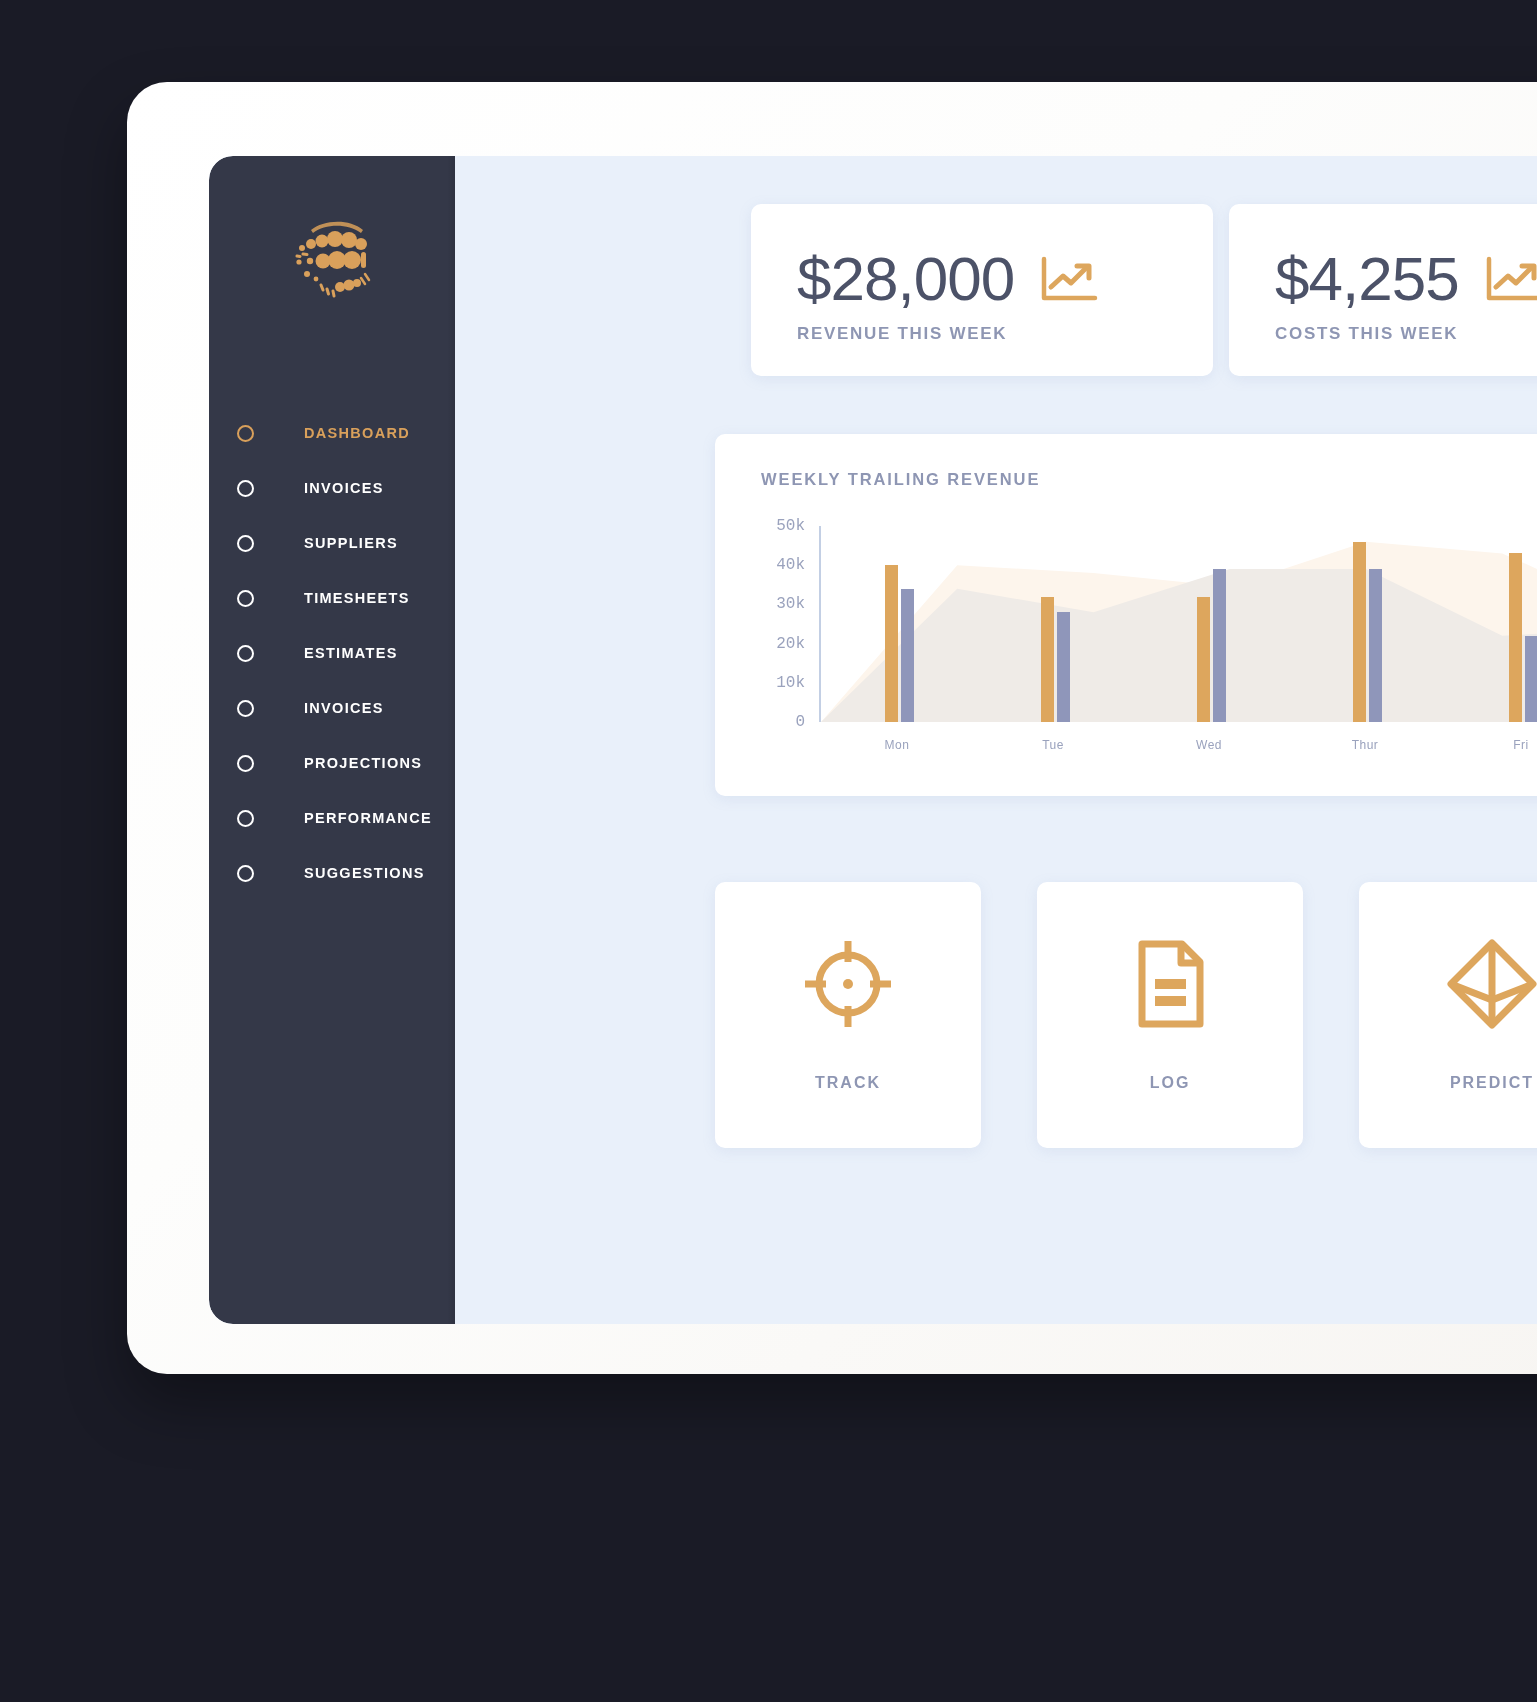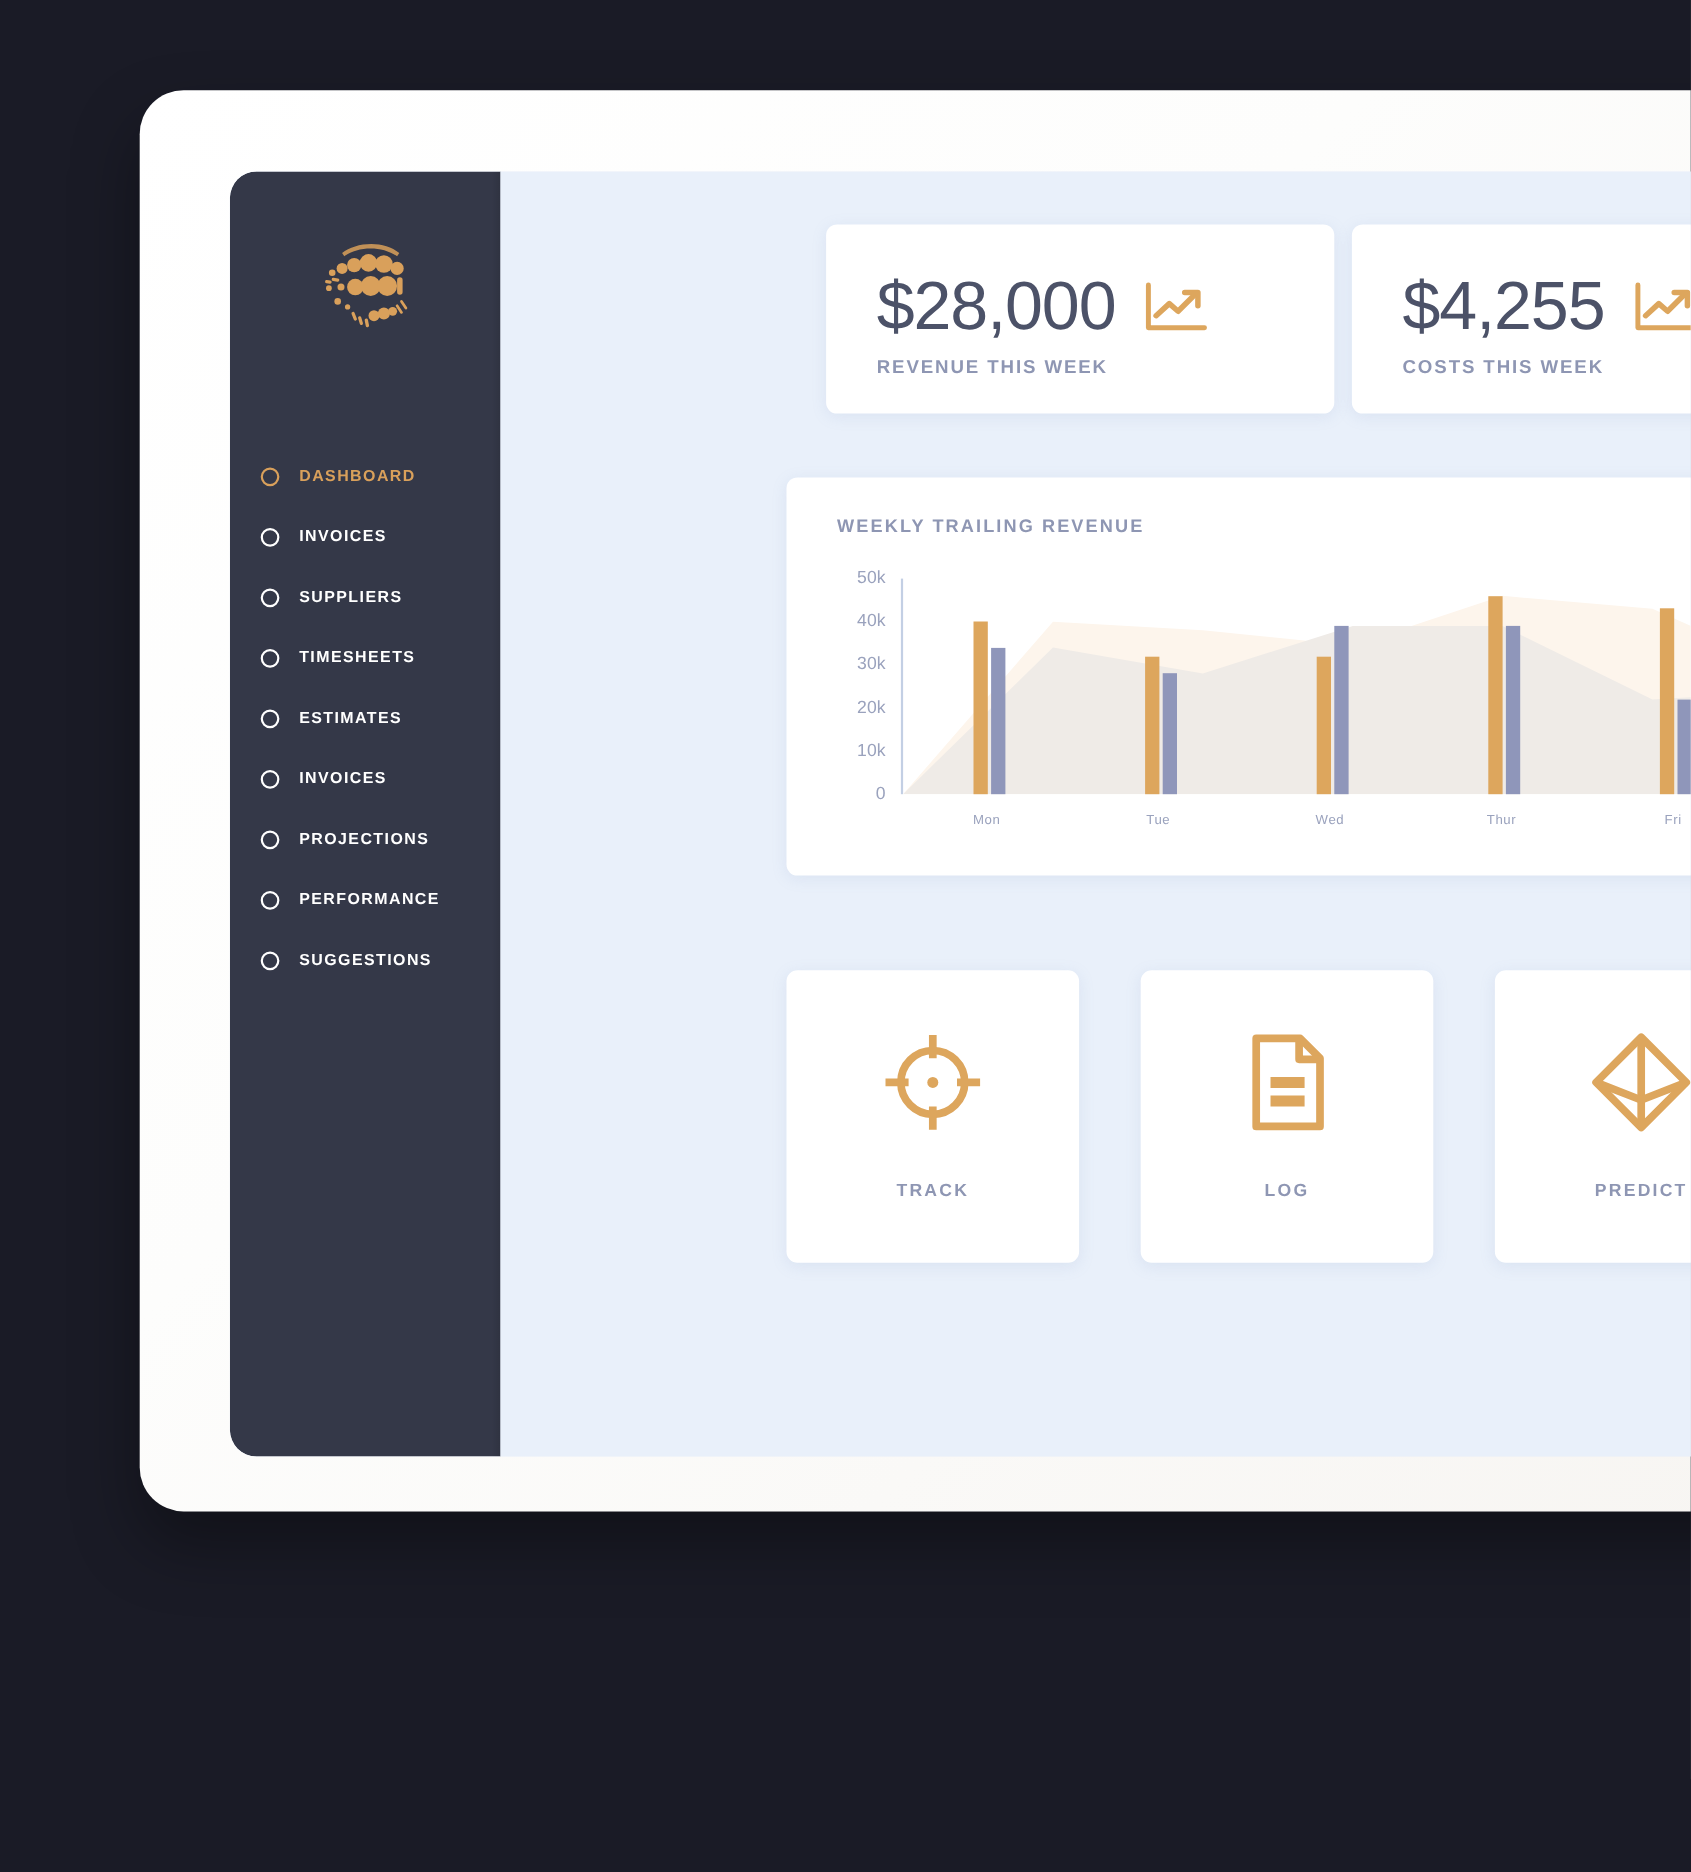--- a/index.html
+++ b/index.html
@@ -34,21 +34,21 @@
   }
   .sidebar:after{
     content:""; position:absolute; right:0; top:0; width:8px; height:100%;
     background:linear-gradient(90deg,rgba(0,0,0,0) 0%,rgba(0,0,0,.10) 100%);
   }
   .logo { position:absolute; left:68px; top:48px; width:110px; height:110px; }
 
   .nav { position:absolute; left:0; top:262px; width:246px; }
   .nav-item {
     display:flex; align-items:center; height:30px;
-    padding-left:28px; margin-bottom:25px; cursor:pointer;
+    padding-left:28px; margin-bottom:25px; cursor:pointer;gap:32px;
   }
   .nav-ring {
     width:17px; height:17px; border-radius:50%;
     border:2px solid #ffffff; flex:none; margin-right:18px;
   }
   .nav-item.active .nav-ring { border-color:#d9a05b; }
   .nav-label {
     font-size:14.5px; font-weight:bold; letter-spacing:1.3px;
     color:#ffffff; white-space:nowrap;
   }
@@ -81,21 +81,21 @@
   }
 
   
   #chart-card { left:260px; top:278px; width:1230px; height:362px; }
   .chart-title {
     position:absolute; left:46px; top:36px;
     font-size:16.5px; font-weight:bold; letter-spacing:1.9px; color:#8e96b3;
   }
   .chart-wrap { position:absolute; left:46px; top:92px; width:1150px; height:240px; }
   .y-labels {
-    position:absolute; left:0; top:0; width:44px; height:196px;
+    position:absolute; left:0; top:0; width:44px; height:196px;font-family:Liberation Mono, monospace;
   }
   .y-label {
     position:absolute; right:0; font-size:16px; color:#9aa2bd;
     transform:translateY(-50%); white-space:nowrap;
   }
   .plot {
     position:absolute; left:58px; top:0; right:0; height:196px;
     border-left:2px solid #c3cfe4;
   }
   .plot-inner { position:absolute; inset:0; }

